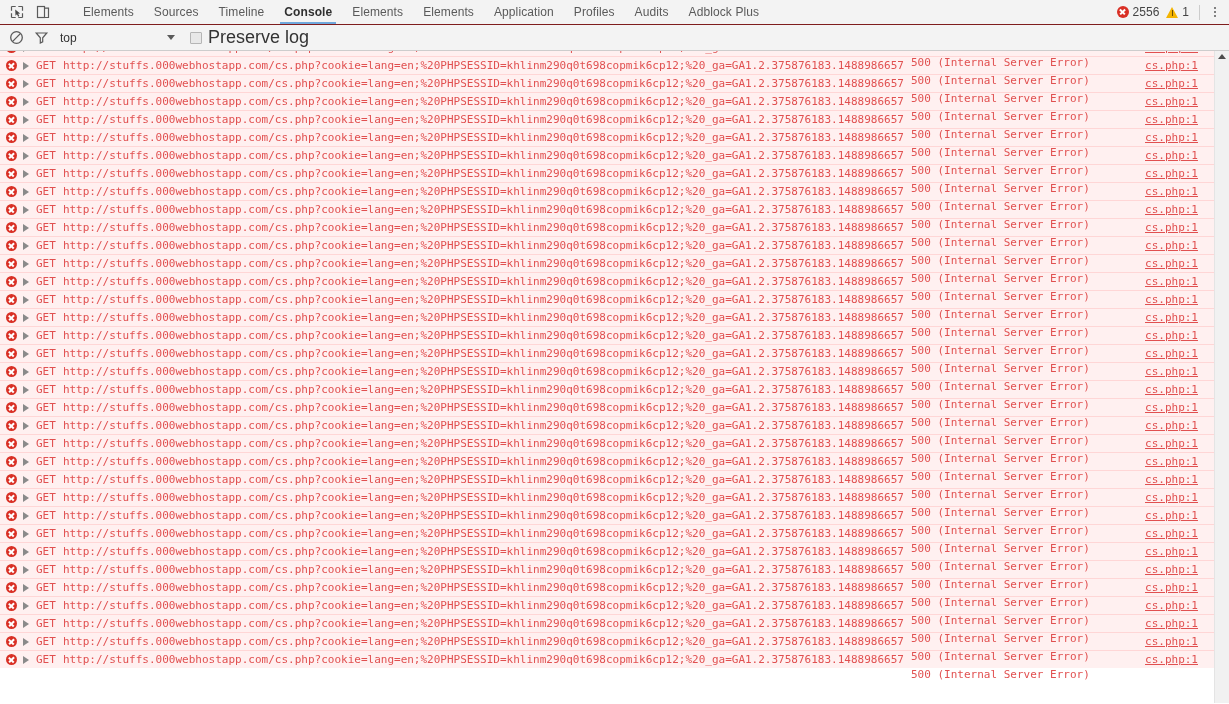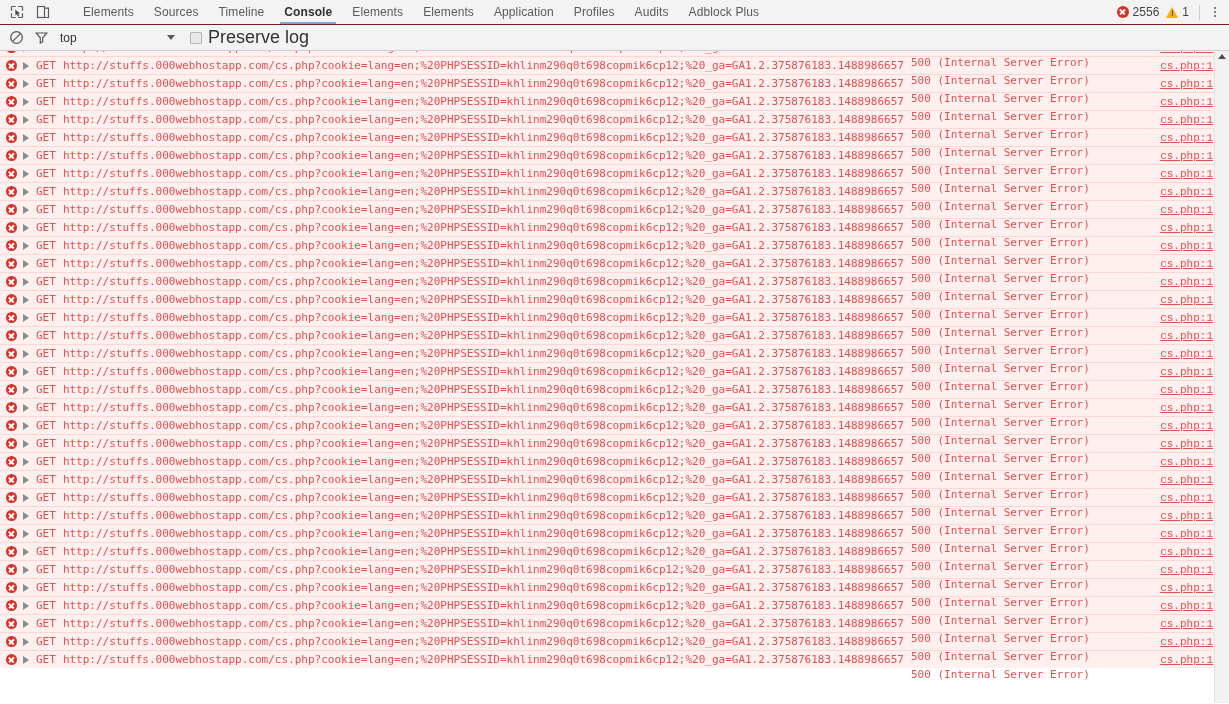--- a/index.html
+++ b/index.html
@@ -228,22 +228,21 @@
     color: #e15050;
     margin-left: 7px;
     margin-top: 30px;
   }
   .row-source {
     margin-left: auto;
     flex: 0 0 auto;
     color: #e15050;
     text-decoration: underline;
     cursor: pointer;
-    padding-right: 1px;
-    font-family: Liberation Mono, monospace;
+    padding-right: 16px;
   }
 
   
   .scrollbar {
     position: absolute;
     top: 0; right: 0;
     width: 15px; height: 100%;
     background: #f1f1f1;
     border-left: 1px solid #e4e4e4;
     box-sizing: border-box;

